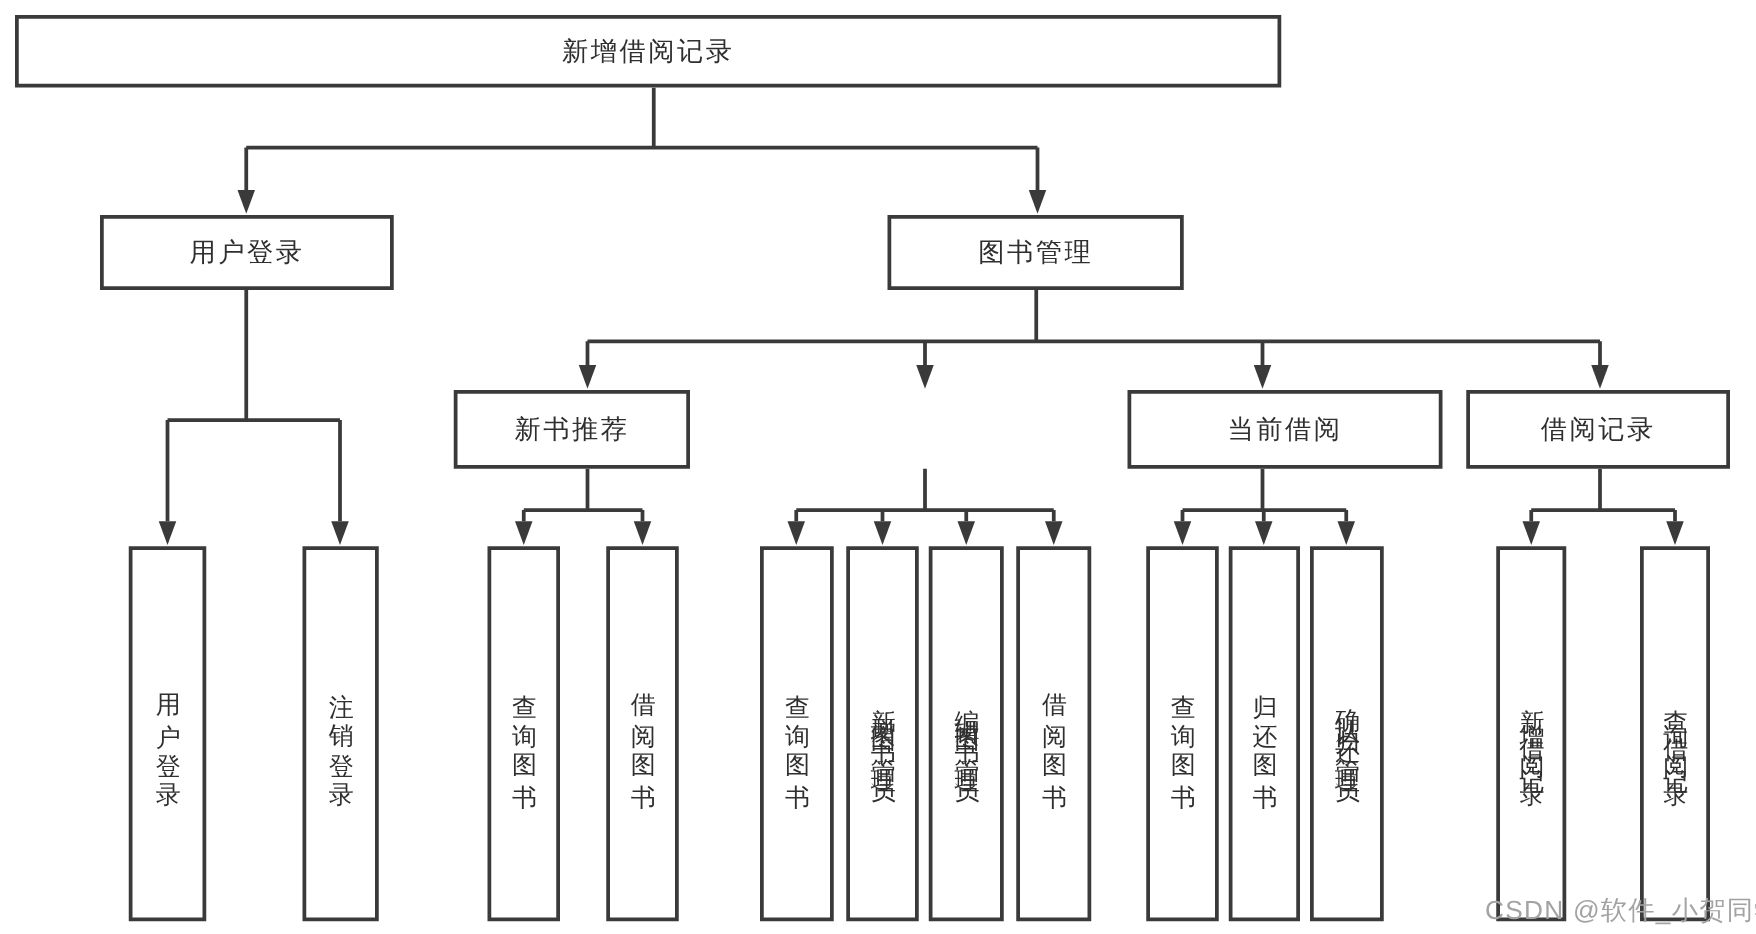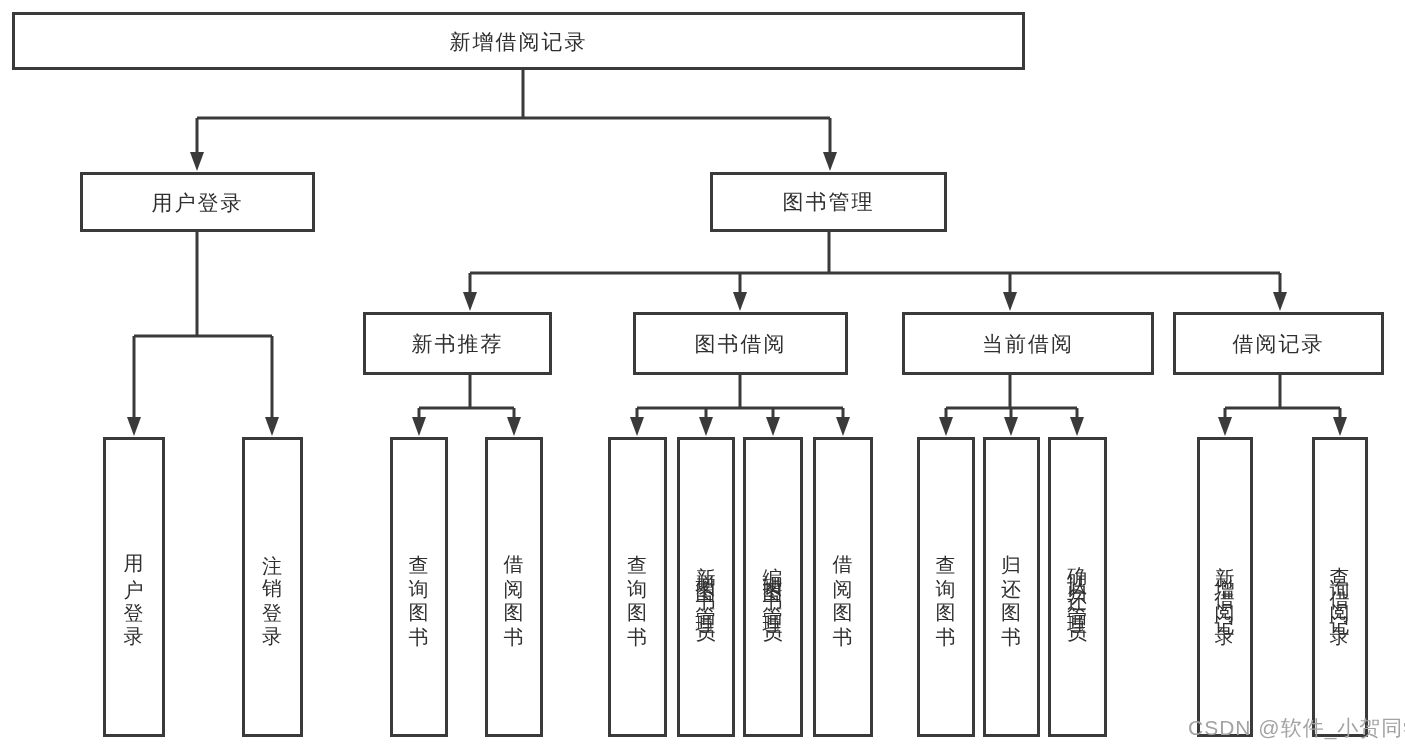--- a/index.html
+++ b/index.html
@@ -110,24 +110,23 @@
       <polygon points="1070,417 1084,417 1077,436"></polygon>
 
       <polygon points="1218,417 1232,417 1225,436"></polygon>
       <polygon points="1333,417 1347,417 1340,436"></polygon>
     </g>
   </svg>
 
   <div class="node" style="left:12px;top:12px;width:1013px;height:58px;">新增借阅记录</div>
 
   <div class="node" style="left:80px;top:172px;width:235px;height:60px;">用户登录</div>
-  <div class="node" style="left:710px;top:172px;width:237px;height:60px;font-family:Liberation Serif, serif;">图书管理</div>
+  <div class="node" style="left:710px;top:172px;width:237px;height:60px;">图书管理</div>
 
   <div class="node" style="left:363px;top:312px;width:189px;height:63px;">新书推荐</div>
-  <div class="node" style="left:633px;top:312px;width:215px;height:63px;">图书借阅</div>
   <div class="node" style="left:902px;top:312px;width:252px;height:63px;">当前借阅</div>
   <div class="node" style="left:1173px;top:312px;width:211px;height:63px;">借阅记录</div>
 
   <div class="leaf ls4" style="left:103px;width:62px;">
     <span>用户登录</span>
   </div>
   <div class="leaf ls4" style="left:242px;width:61px;">
     <span>注销登录</span>
   </div>
 

